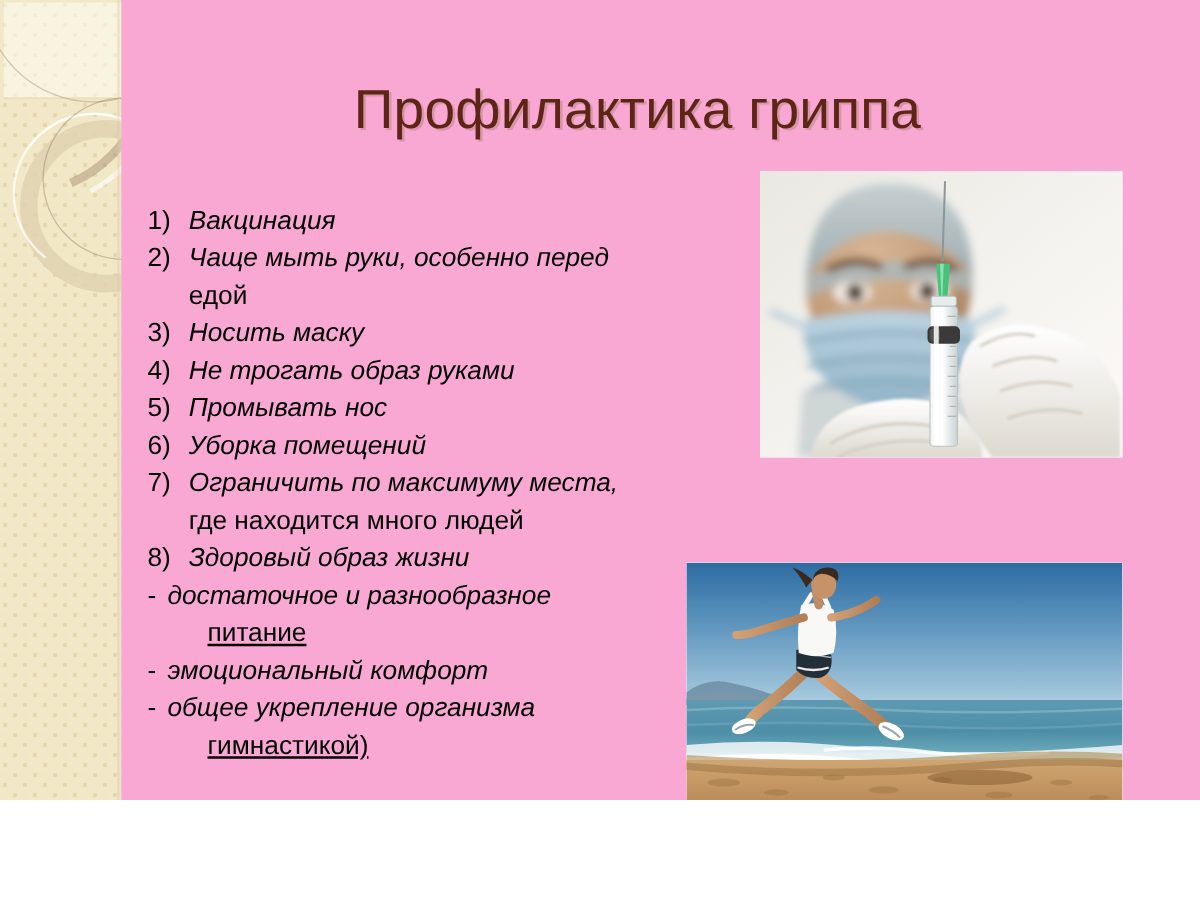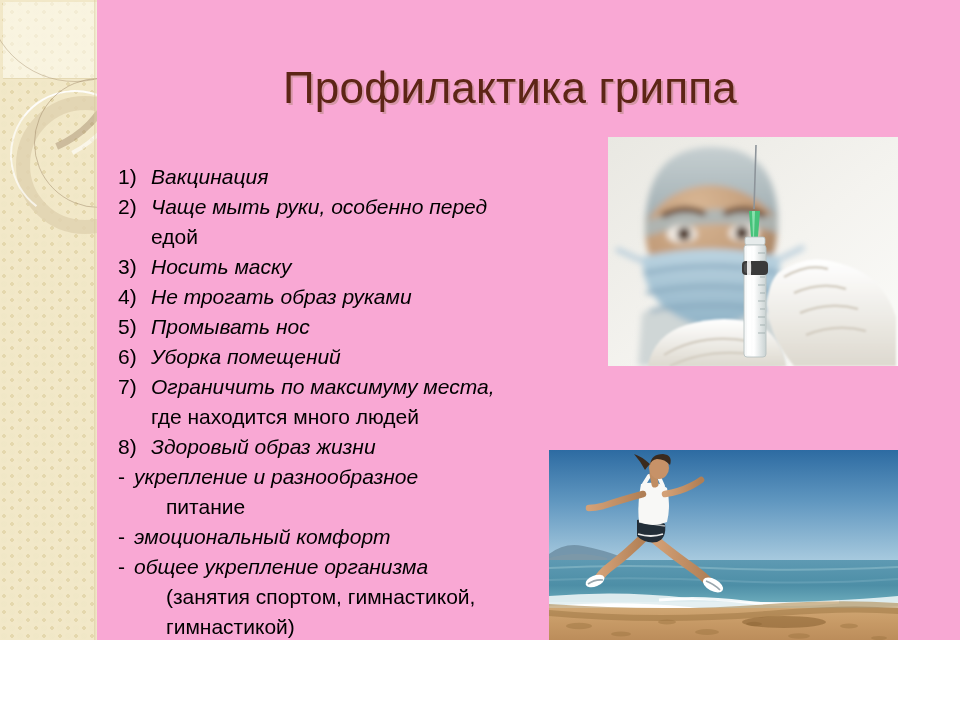--- a/index.html
+++ b/index.html
@@ -148,20 +148,21 @@
   }
   .txt {
     flex: 1 1 auto;
     font-style: italic;
   }
   .cont {
     padding-left: 33px;
   }
   .cont.deep {
     padding-left: 48px;
+    text-decoration: underline;
   }
 
   
   .photo {
     position: absolute;
     overflow: hidden;
     background: #ffffff;
   }
   .photo-syringe {
     left: 608px;
@@ -230,32 +231,31 @@
       <span class="marker">7)</span>
       <span class="txt">Ограничить по максимуму места,</span>
     </div>
     <div class="cont">где находится много людей</div>
     <div class="row">
       <span class="marker">8)</span>
       <span class="txt">Здоровый образ жизни</span>
     </div>
     <div class="row">
       <span class="marker dash">-</span>
-      <span class="txt">укрепление и разнообразное</span>
+      <span class="txt">достаточное и разнообразное</span>
     </div>
     <div class="cont deep">питание</div>
     <div class="row">
       <span class="marker dash">-</span>
       <span class="txt">эмоциональный комфорт</span>
     </div>
     <div class="row">
       <span class="marker dash">-</span>
       <span class="txt">общее укрепление организма</span>
     </div>
-    <div class="cont deep">(занятия спортом, гимнастикой,</div>
     <div class="cont deep">гимнастикой)</div>
   </div>
 
   <div class="photo photo-syringe">
     <svg viewBox="0 0 290 229" preserveAspectRatio="none">
       <defs>
         <linearGradient id="sgBg" x1="0" y1="0" x2="1" y2="1">
           <stop offset="0%" stop-color="#e9e8e2"></stop>
           <stop offset="55%" stop-color="#f4f3ef"></stop>
           <stop offset="100%" stop-color="#fbfbf9"></stop>

